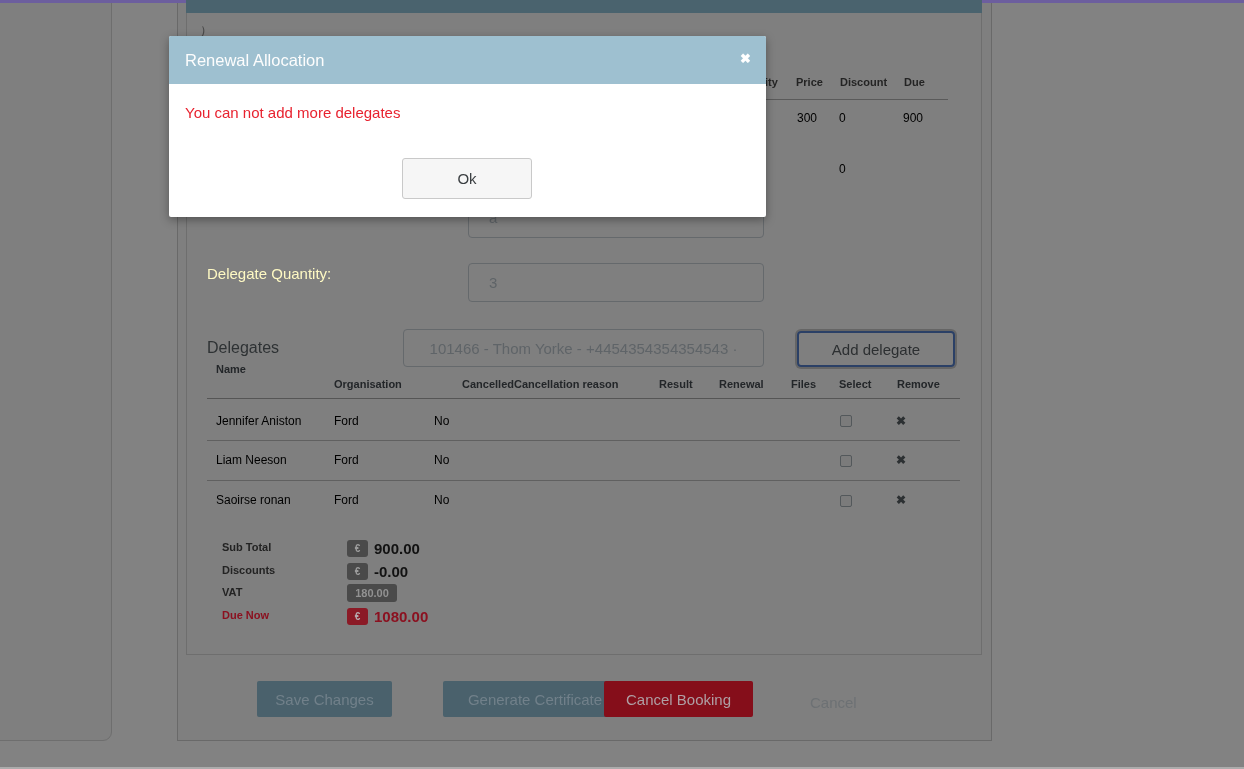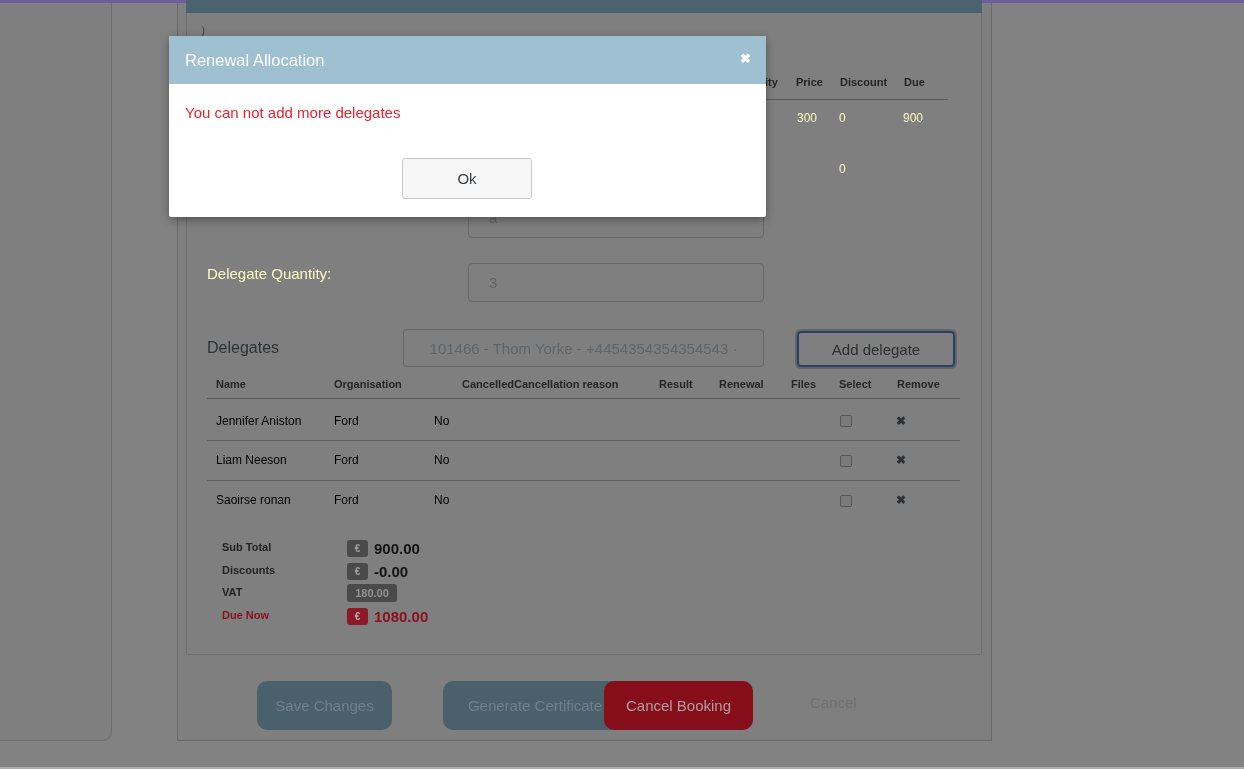--- a/index.html
+++ b/index.html
@@ -31,21 +31,21 @@
     left:186px; top:13px; width:796px; height:642px;
     border:1px solid #6e6e6e; border-top:none;
     z-index:1;
   }
   .bottom-edge { left:0; bottom:0; width:1244px; height:2px; background:#acacac; }
   .decoration { left:201px; top:24px; font-size:13px; color:#4a4a4a; transform:rotate(12deg); z-index:2; }
 
   
   .sum-head { font-size:11px; font-weight:bold; color:#242424; z-index:2; }
   .sum-line { left:700px; top:99px; width:248px; height:1px; background:#5a5a5a; z-index:2; }
-  .sum-val  { font-size:12px; color:#fef9c3; z-index:2; }
+  .sum-val  { font-size:12px; color:#000000; z-index:2; }
 
   
   .field-box {
     border:1px solid #65696c; border-radius:4px;
     background:transparent; color:#5f6468;
     font-size:15px; z-index:2;
   }
   .pad-left { padding-left:20px; display:flex; align-items:center; }
   .form-label { font-size:15px; color:#fef9c3; z-index:2; }
   .delegates-label { font-size:16px; color:#2e3234; z-index:2; }
@@ -80,21 +80,21 @@
     border-radius:3px; font-size:10px; font-weight:bold;
     display:flex; align-items:center; justify-content:center;
     z-index:2;
   }
   .badge-red { background:#8b1a26; color:#b5a9ad; }
   .tot-val { font-size:15px; font-weight:bold; color:#121212; z-index:2; }
   .red-text { color:#8b1120; }
 
   
   .action-btn {
-    height:49px; border-radius:10px; font-size:15px;
+    height:36px; border-radius:2px; font-size:15px;
     display:flex; align-items:center; justify-content:center;
     z-index:2; cursor:pointer; border:none;
   }
   .slate { background:#4a616c; color:#71808a; }
   .danger { background:#850e1a; color:#af9fa4; }
   .cancel-link { font-size:15px; color:#6d7174; z-index:2; cursor:pointer; }
 
   
   .modal {
     left:169px; top:36px; width:597px; height:181px;
@@ -149,21 +149,21 @@
 
 <div class="abs field-box pad-left" style="left:468px; top:196px; width:296px; height:42px;">a</div>
 
 <div class="abs form-label" style="left:207px; top:265px;">Delegate Quantity:</div>
 <div class="abs field-box pad-left" style="left:468px; top:263px; width:296px; height:39px;">3</div>
 
 <div class="abs delegates-label" style="left:207px; top:339px;">Delegates</div>
 <div class="abs field-box select-box" style="left:403px; top:329px; width:361px; height:38px;">101466 - Thom Yorke - +4454354354354543 ·</div>
 <div class="abs add-btn">Add delegate</div>
 
-<div class="abs tbl-head" style="left:216px; top:378px;">Name</div>
+<div class="abs tbl-head" style="left:216px; top:363px;">Name</div>
 <div class="abs tbl-head" style="left:334px; top:378px;">Organisation</div>
 <div class="abs tbl-head" style="left:434px; top:378px;margin-left:28px;">Cancelled</div>
 <div class="abs tbl-head" style="left:514px; top:378px;">Cancellation reason</div>
 <div class="abs tbl-head" style="left:659px; top:378px;">Result</div>
 <div class="abs tbl-head" style="left:719px; top:378px;">Renewal</div>
 <div class="abs tbl-head" style="left:791px; top:378px;">Files</div>
 <div class="abs tbl-head" style="left:839px; top:378px;">Select</div>
 <div class="abs tbl-head" style="left:897px; top:378px;">Remove</div>
 <div class="abs tbl-sep" style="top:398px; background:#555555;"></div>
 

